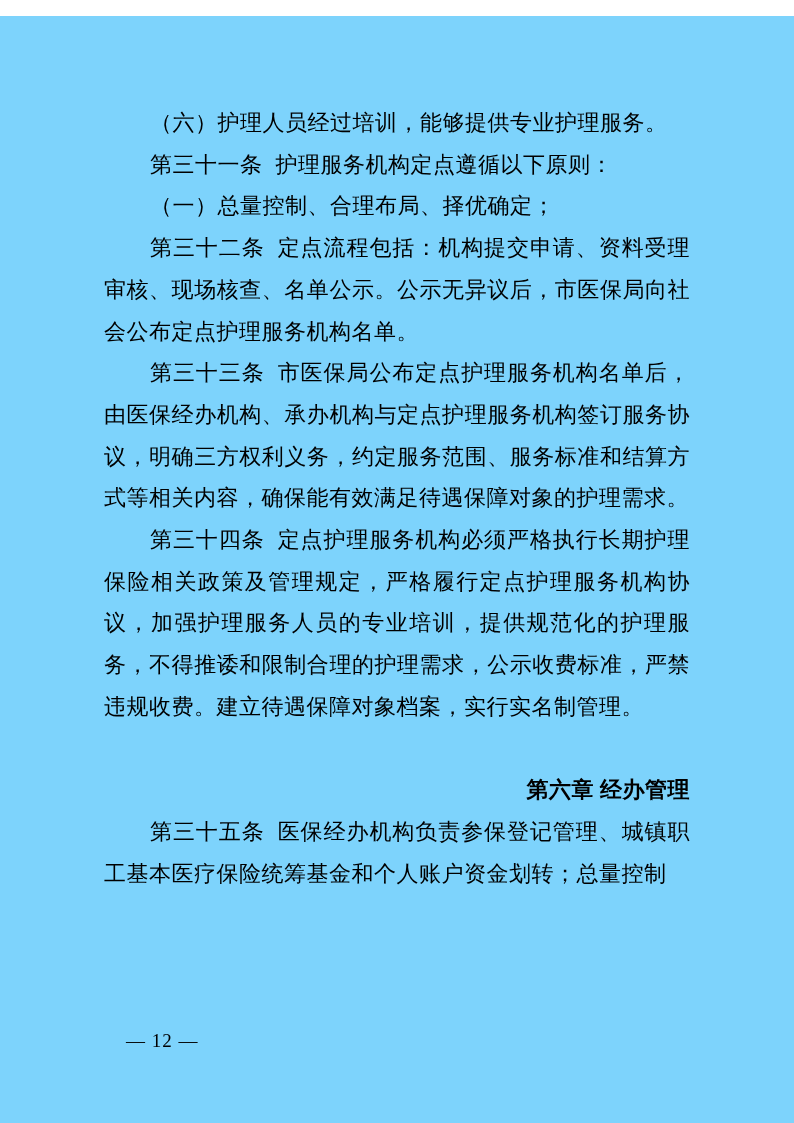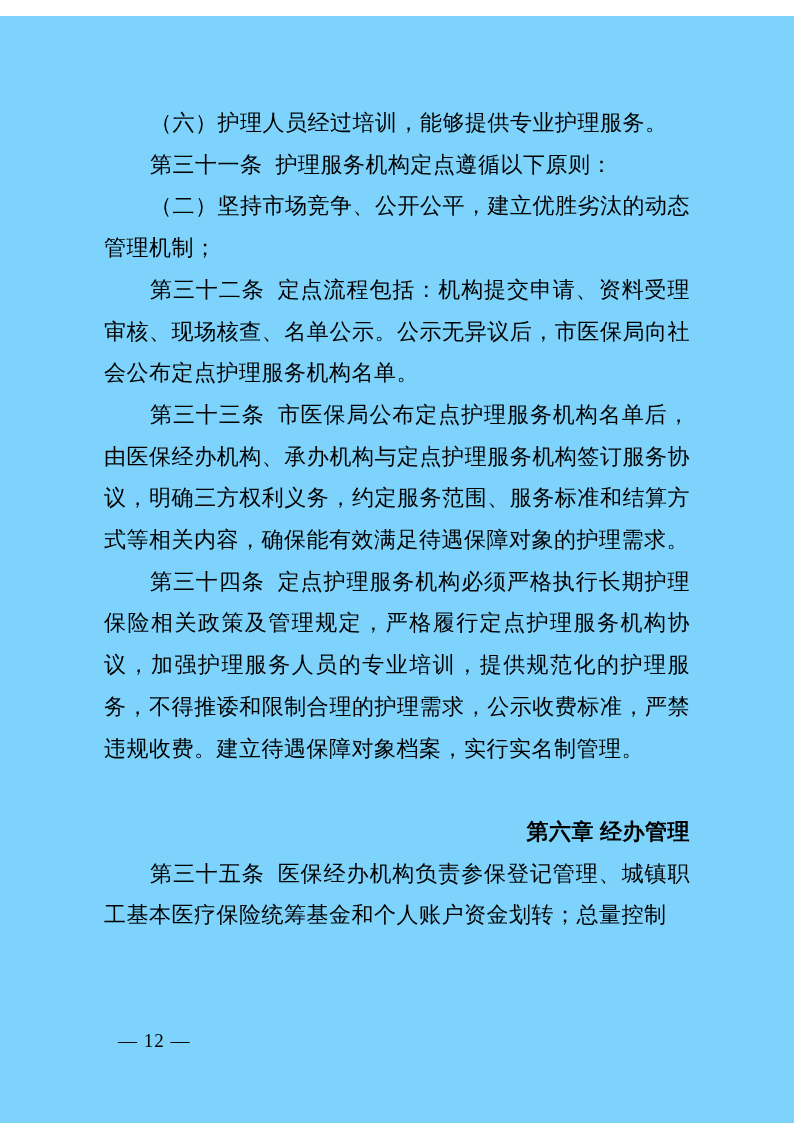--- a/index.html
+++ b/index.html
@@ -36,35 +36,35 @@
     font-weight: bold;
     text-indent: 0;
     margin-top: 41.7px;
   }
   .article-no {
     font-weight: normal;
     margin-right: 13px;
   }
   .footer {
     position: absolute;
-    left: 118px;
+    left: 126px;
     top: 1014px;
     font-size: 19px;
     letter-spacing: 1px;
     color: #000000;
   }
 </style>
 </head>
 <body>
 
 <div class="page">
   <div class="content" id="paragraphs">
       <p class="body-para"><span>（六）护理人员经过培训，能够提供专业护理服务。</span></p>
       <p class="body-para"><span class="article-no">第三十一条</span><span>护理服务机构定点遵循以下原则：</span></p>
-      <p class="body-para"><span>（二）坚持市场竞争、公开公平，建立优胜劣汰的动态管理机制；</span></p>
+      <p class="body-para"><span>（一）总量控制、合理布局、择优确定；</span></p>
       <p class="body-para"><span class="article-no">第三十二条</span><span>定点流程包括：机构提交申请、资料受理审核、现场核查、名单公示。公示无异议后，市医保局向社会公布定点护理服务机构名单。</span></p>
       <p class="body-para"><span class="article-no">第三十三条</span><span>市医保局公布定点护理服务机构名单后，由医保经办机构、承办机构与定点护理服务机构签订服务协议，明确三方权利义务，约定服务范围、服务标准和结算方式等相关内容，确保能有效满足待遇保障对象的护理需求。</span></p>
       <p class="body-para"><span class="article-no">第三十四条</span><span>定点护理服务机构必须严格执行长期护理保险相关政策及管理规定，严格履行定点护理服务机构协议，加强护理服务人员的专业培训，提供规范化的护理服务，不得推诿和限制合理的护理需求，公示收费标准，严禁违规收费。建立待遇保障对象档案，实行实名制管理。</span></p>
       <p class="chapter"><span>第六章 经办管理</span></p>
       <p class="body-para"><span class="article-no">第三十五条</span><span>医保经办机构负责参保登记管理、城镇职工基本医疗保险统筹基金和个人账户资金划转；总量控制</span></p>
     </div>
   <div class="footer">— 12 —</div>
 </div>
 
 </body></html>

